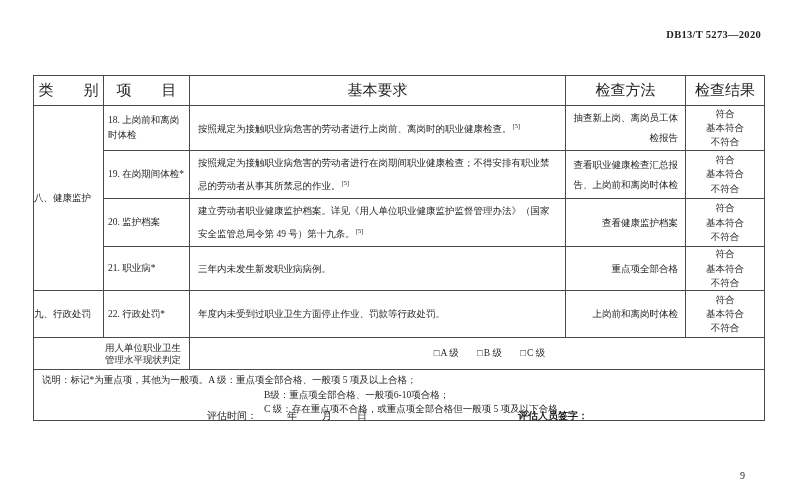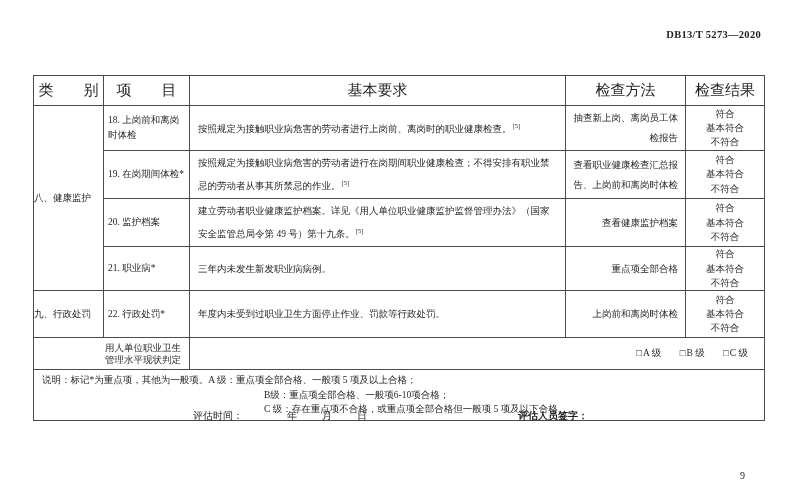--- a/index.html
+++ b/index.html
@@ -54,28 +54,28 @@
   td.method { text-align: right; padding: 2px 7px; line-height: 20px; }
   td.result { text-align: center; padding: 0; margin-top: 10px; }
   td.result .opt { line-height: 14.3px; }
   sup.ref { font-size: 6.5px; vertical-align: super; margin-left: 1px; }
   td.judge-label {
     text-align: right;
     padding: 2px 8px;
     white-space: pre-line;
     line-height: 12px;
   }
-  td.judge-options { text-align: right; padding-left: 41px; font-family: Liberation Serif, serif; }
+  td.judge-options { text-align: center; padding-left: 41px; font-family: Liberation Serif, serif; }
   .grade { margin-right: 16px; cursor: default; }
   .grade .box { margin-right: 1px; }
   td.notes-cell { padding: 3px 8px; line-height: 14.5px; vertical-align: top; }
   td.notes-cell .nline2, td.notes-cell .nline3 { margin-left: 222px; }
   .footer-line { position: absolute; top: 409px; left: 0; width: 797px; height: 16px; font-size: 10px; }
   .footer-line span { position: absolute; top: 0; }
-  .f-time   { left: 193px; }
+  .f-time   { left: 207px; }
   .f-year   { left: 287px; }
   .f-month  { left: 322px; }
   .f-day    { left: 357px; }
   .f-signer { left: 518px; font-weight: bold; }
   .page-num { position: absolute; top: 470px; left: 740px; font-size: 10px; }
 </style>
 </head>
 <body>
 
 <div class="sheet">

